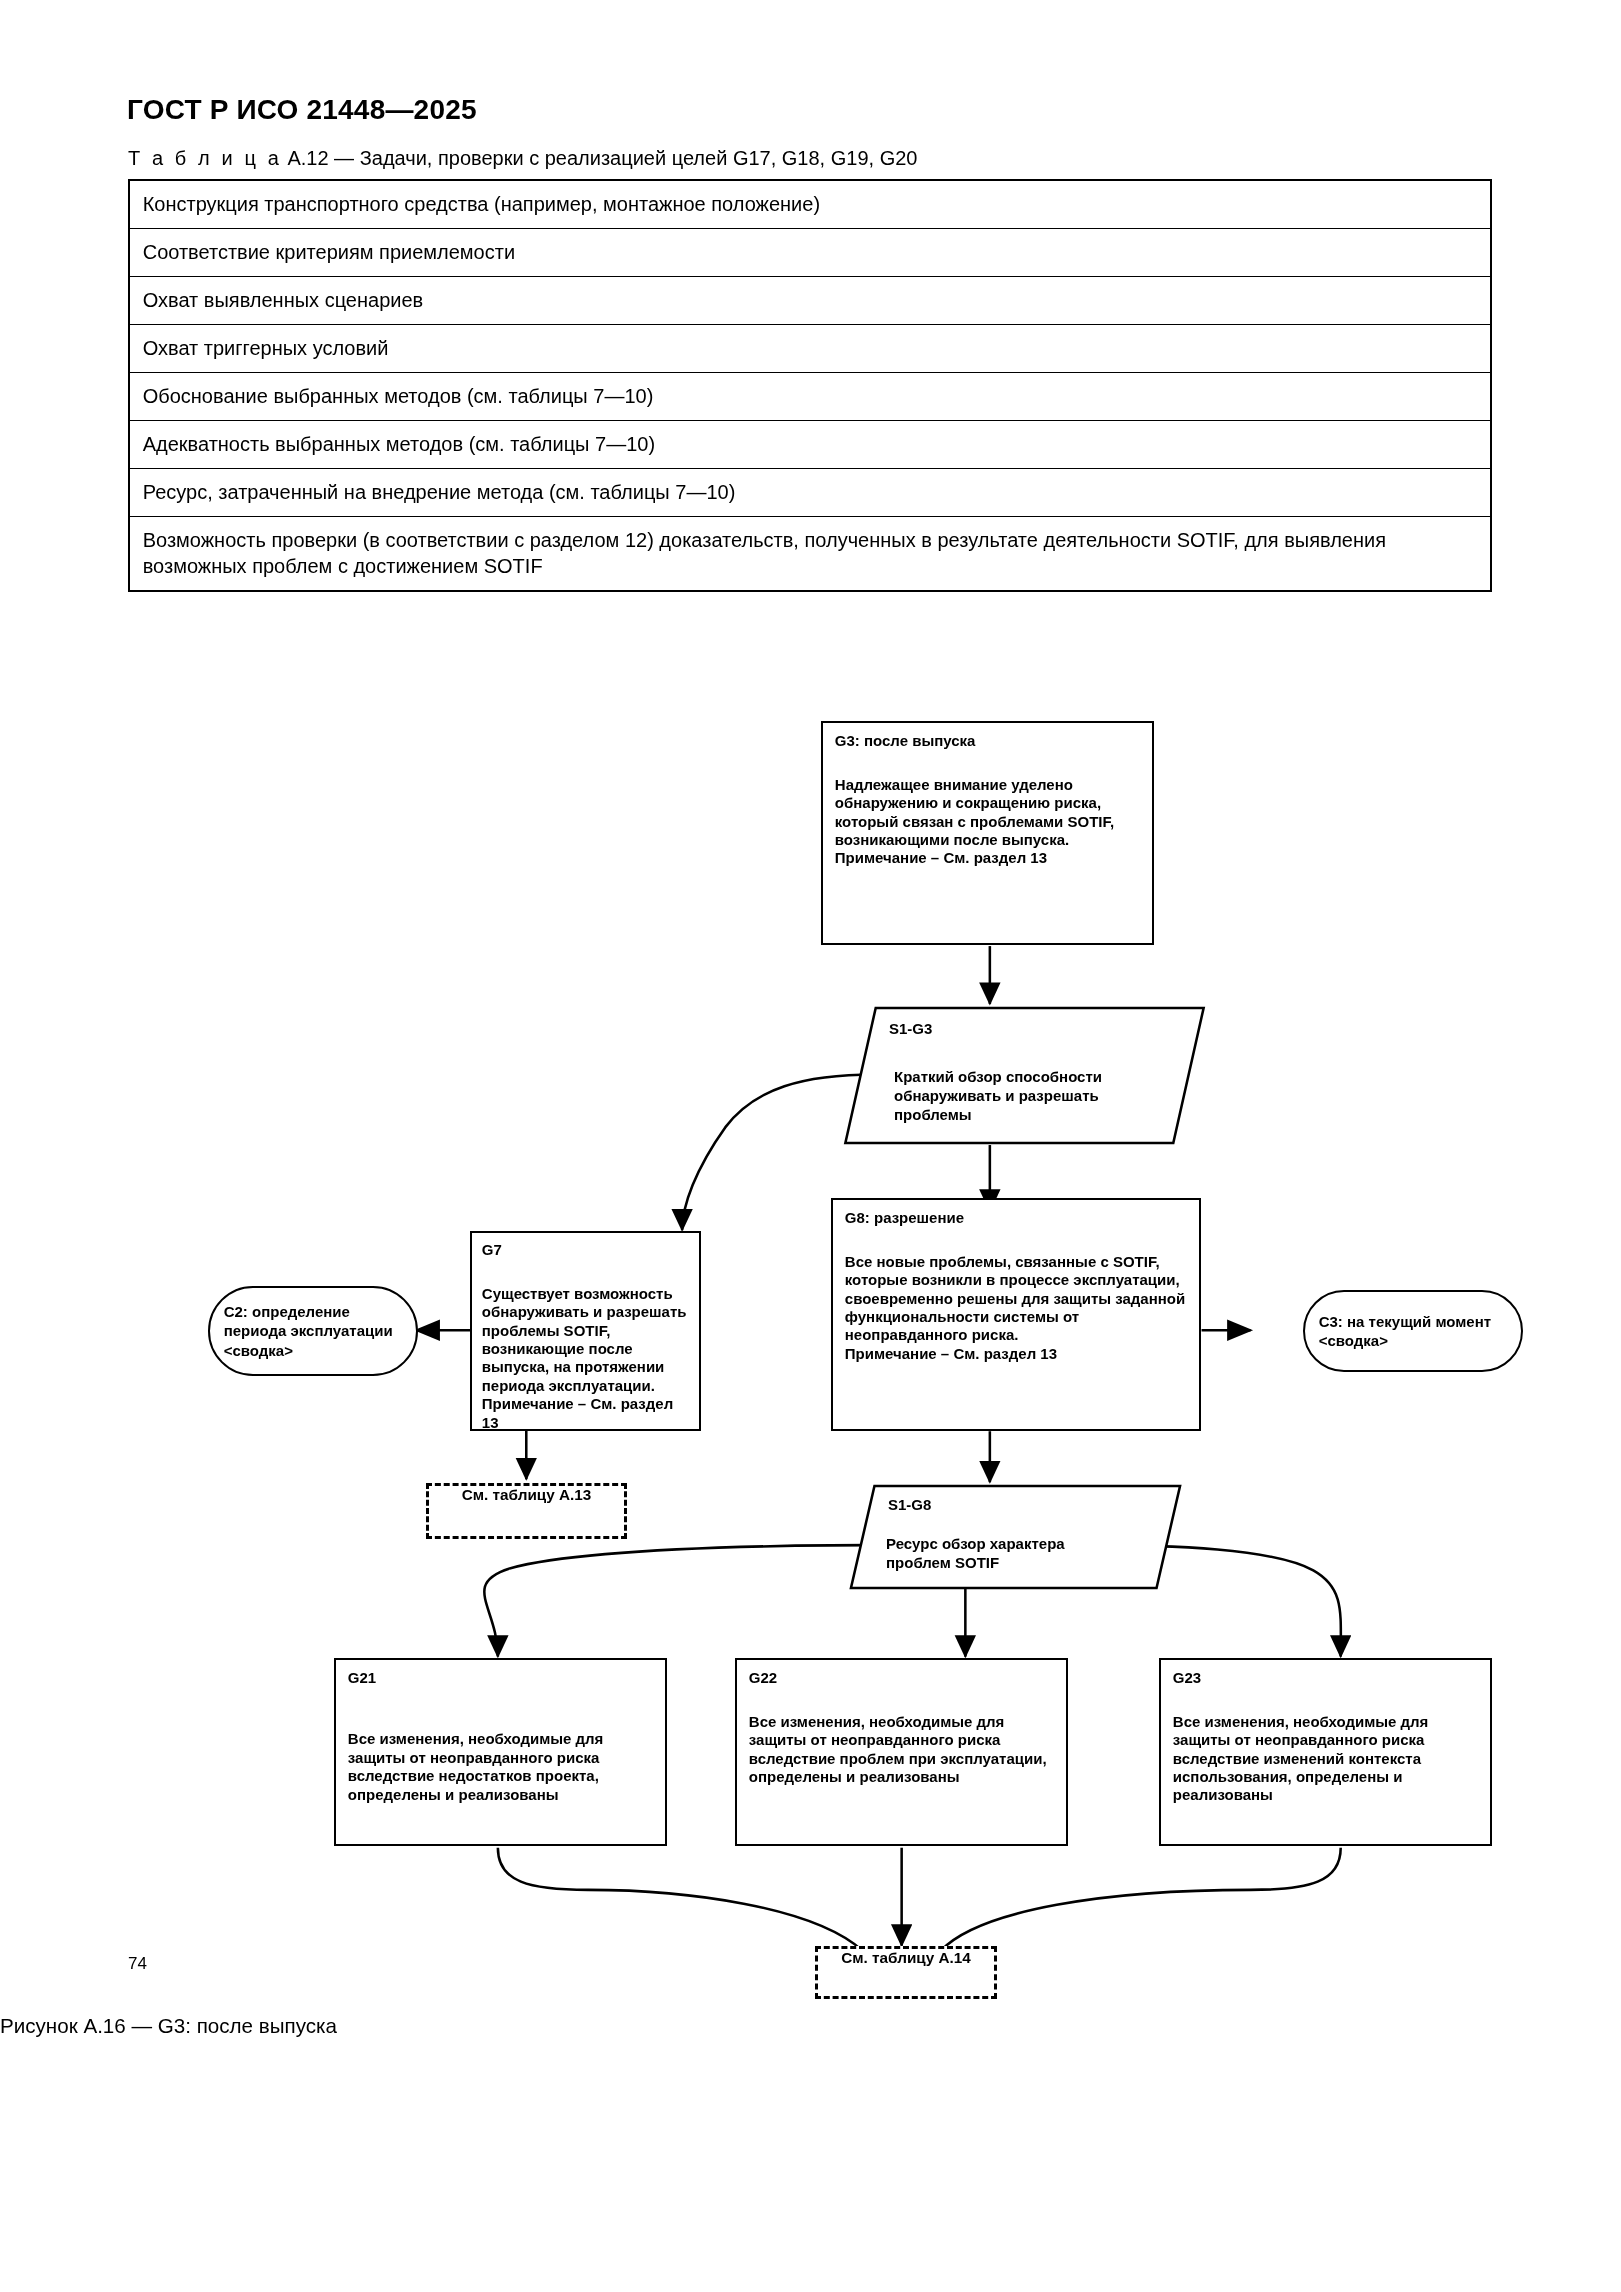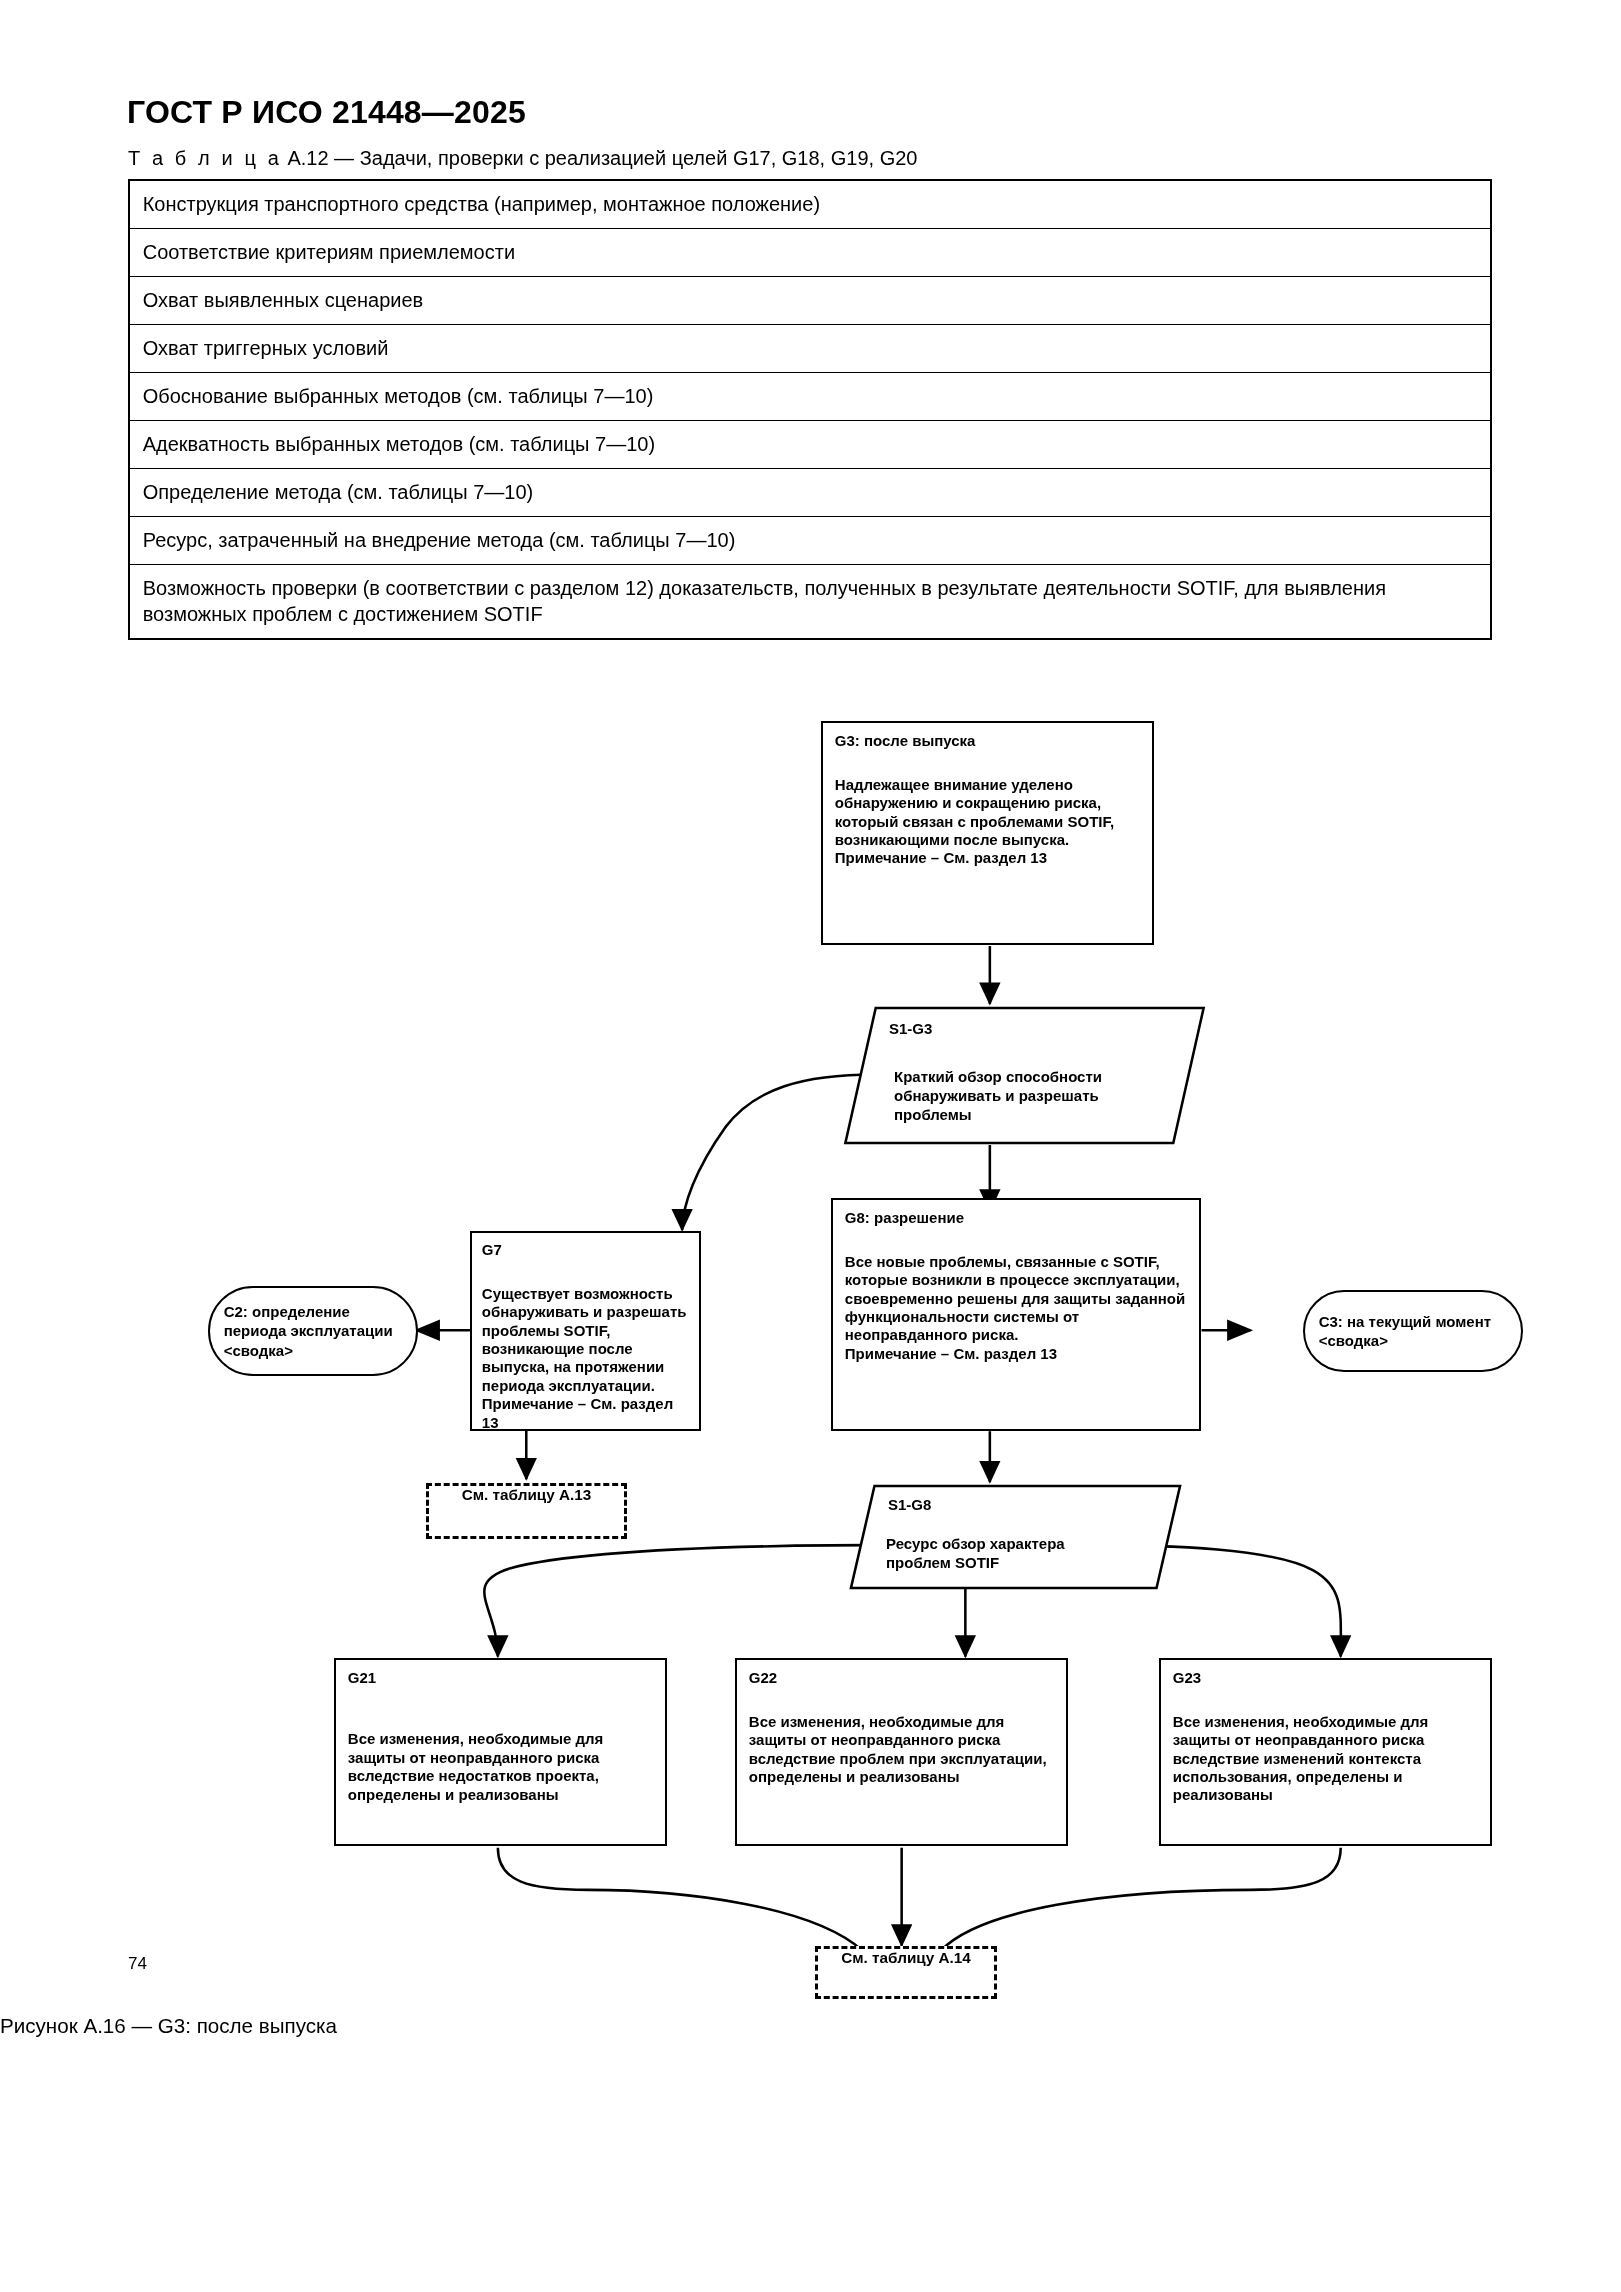--- a/index.html
+++ b/index.html
@@ -17,21 +17,21 @@
     height: 2293px;
     background: #ffffff;
     overflow: hidden;
   }
 
   
   .doc-header {
     position: absolute;
     left: 127px;
     top: 94px;
-    font-size: 32px;
+    font-size: 28px;
     font-weight: bold;
     letter-spacing: 0.2px;
   }
 
   
   .table-caption {
     position: absolute;
     left: 128px;
     top: 147px;
     font-size: 20px;
@@ -181,23 +181,20 @@
           <td>Охват выявленных сценариев</td>
         </tr>
       <tr>
           <td>Охват триггерных условий</td>
         </tr>
       <tr>
           <td>Обоснование выбранных методов (см. таблицы 7—10)</td>
         </tr>
       <tr>
           <td>Адекватность выбранных методов (см. таблицы 7—10)</td>
-        </tr>
-      <tr>
-          <td>Определение метода (см. таблицы 7—10)</td>
         </tr>
       <tr>
           <td>Ресурс, затраченный на внедрение метода (см. таблицы 7—10)</td>
         </tr>
       <tr>
           <td>Возможность проверки (в соответствии с разделом 12) доказательств, полученных в результате деятельности SOTIF, для выявления возможных проблем с достижением SOTIF</td>
         </tr>
     </tbody>
   </table>
 

